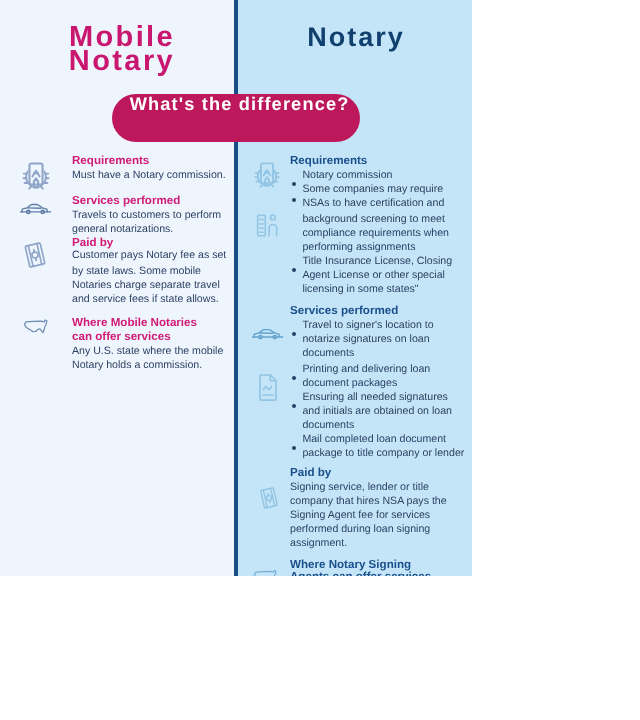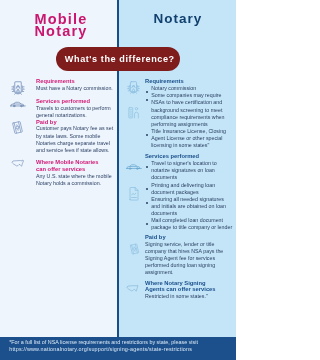--- a/index.html
+++ b/index.html
@@ -1,28 +1,28 @@
 <!DOCTYPE html>
 <html><head>
 <meta charset="utf-8">
 <style>
   html,body{margin:0;padding:0;}
   body{width:236px;height:360px;overflow:hidden;font-family:"Liberation Sans",sans-serif;}
-  .page{position:relative;width:236px;height:360px;background:#eff5fd;overflow:hidden;}
+  .page{position:relative;width:236px;height:288px;background:#eff5fd;overflow:hidden;}
   .col-right{position:absolute;left:118px;top:0;width:118px;height:337px;background:#c4e5f7;}
   .divider{position:absolute;left:117px;top:0;width:2px;height:337px;background:#194d86;}
   .footer{position:absolute;left:0;top:337px;width:236px;height:23px;background:#1b508c;}
   .title{position:absolute;text-align:center;font-weight:bold;}
   .title-left{left:2px;top:12.9px;width:118px;color:#c9166e;font-size:14.5px;
               letter-spacing:1.2px;line-height:12.4px;}
   .title-right{left:119px;top:12.3px;width:118px;color:#11406f;font-size:13.5px;
                letter-spacing:1.0px;line-height:13.0px;}
   .banner{position:absolute;left:56px;top:46.5px;width:124px;height:24.3px;border-radius:12.2px;
-          background:#7f1d1d;color:#fff;font-weight:bold;font-size:9.1px;
-          display:flex;align-items:center;justify-content:center;letter-spacing:0.58px;padding-left:3.6px;box-sizing:border-box;}
+          background:#be185d;color:#fff;font-weight:bold;font-size:9.1px;
+          display:flex;justify-content:center;letter-spacing:0.58px;padding-left:3.6px;box-sizing:border-box;}
   .sec{position:absolute;}
   .icn{position:absolute;}
   .icn svg{width:100%;height:100%;display:block;}
   .txt{position:absolute;left:26px;top:0;width:78px;}
   .secR .txt{width:88px;}
   .secR ul{width:88px;}
   .secR .hdr{width:78px;}
   .secL .hdr{width:66px;}
   .hdr{font-weight:bold;font-size:5.8px;line-height:6.9px;}
   .bd{font-size:5.3px;line-height:7.1px;color:#2a3f63;}

